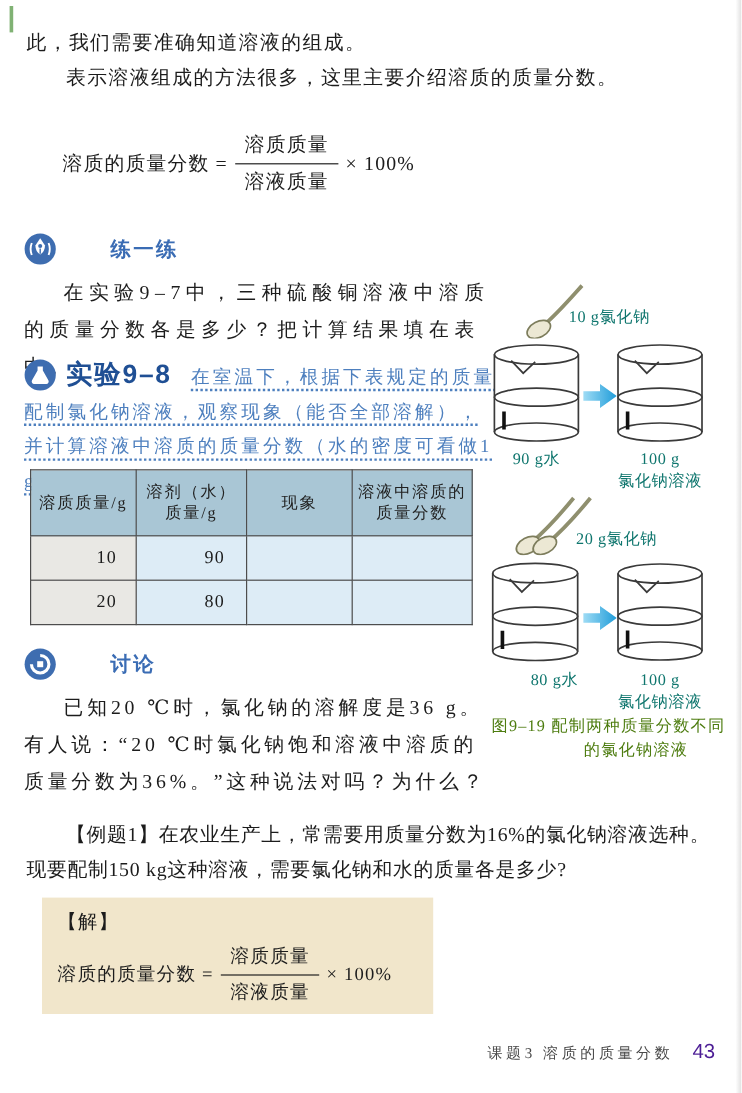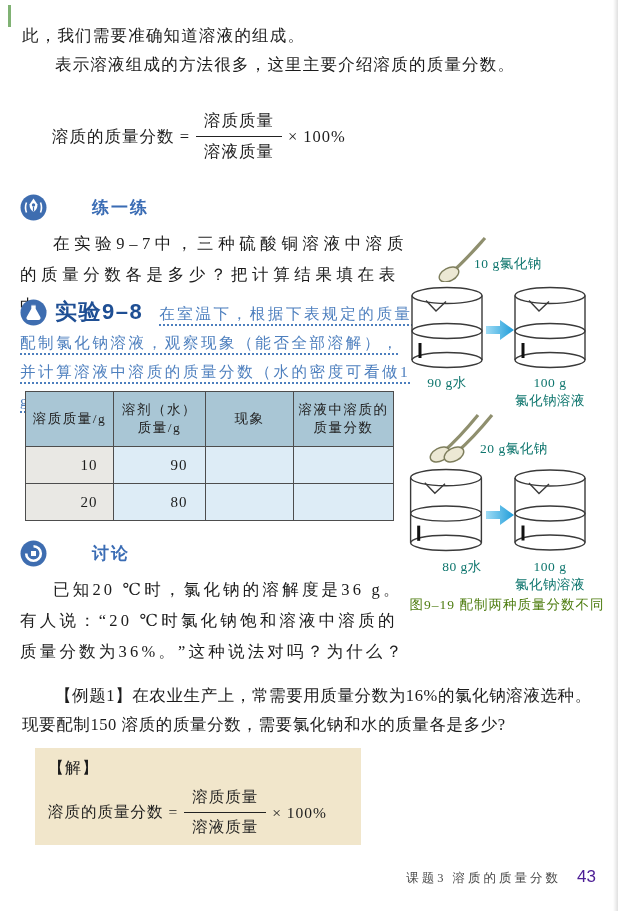--- a/index.html
+++ b/index.html
@@ -165,21 +165,21 @@
       <svg class="sec-icon" viewBox="0 0 27 27">
         <circle cx="13.5" cy="13.5" r="13" fill="#3e6db0"></circle>
         <path d="M13.5 6.2 a7.3 7.3 0 1 1 -7.3 7.3" stroke="#fff" stroke-width="2.6" fill="none"></path>
         <rect x="11" y="11" width="5" height="5" fill="#fff"></rect>
       </svg>
       <span class="sec-title">讨论</span>
     </div>
     <div class="body">已知20 ℃时，氯化钠的溶解度是36 g。有人说：“20 ℃时氯化钠饱和溶液中溶质的质量分数为36%。”这种说法对吗？为什么？</div>
   </div>
 
-  <div class="example">【例题1】在农业生产上，常需要用质量分数为16%的氯化钠溶液选种。现要配制150 溶质的质量分数，需要氯化钠和水的质量各是多少?</div>
+  <div class="example">【例题1】在农业生产上，常需要用质量分数为16%的氯化钠溶液选种。现要配制150 kg这种溶液，需要氯化钠和水的质量各是多少?</div>
 
   <div class="solution">
     <div class="label">【解】</div>
     <div class="formula">
       <span>溶质的质量分数 =</span>
       <span class="frac">
         <span class="num">溶质质量</span>
         <span class="den">溶液质量</span>
       </span>
       <span>× 100%</span>
@@ -269,20 +269,21 @@
     </g>
   </svg>
   <div class="fig-label center" style="left:424px;top:558px;width:76px;">80 g水</div>
   <div class="fig-label center" style="left:503px;top:558px;width:94px;line-height:18px;">
     <span style="display:block;">100 g</span>
     <span style="display:block;">氯化钠溶液</span>
   </div>
 
   <div class="caption" style="left:407px;top:595px;width:200px;">
     <span style="display:block;">图9–19 配制两种质量分数不同</span>
+    <span style="display:block;padding-left:46px;">的氯化钠溶液</span>
   </div>
 
   <div class="footer">
     <span class="sec">课题3 溶质的质量分数</span>
     <span class="pagenum">43</span>
   </div>
 
   <div class="edge-shadow-right"></div>
 </div>
 

